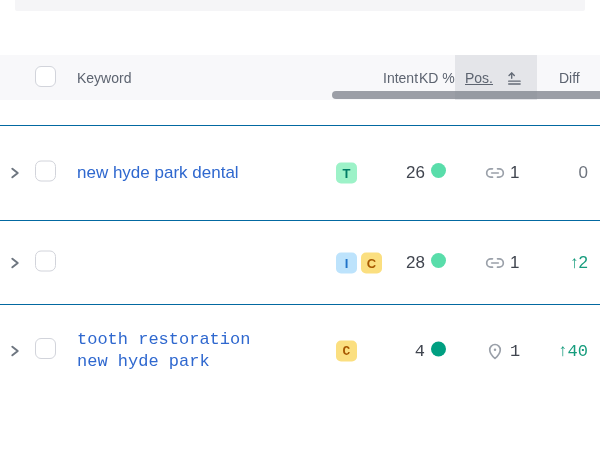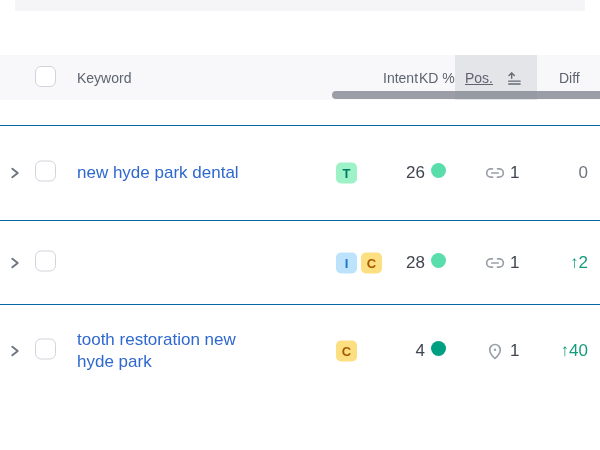--- a/index.html
+++ b/index.html
@@ -33,21 +33,21 @@
   .scroll-thumb {
     position:absolute; left:332px; top:36px; width:268px; height:8px;
     background:rgba(124,128,137,0.75); border-radius:4px 0 0 4px;
   }
   
   .tbody { position:absolute; left:0; top:100px; width:600px; }
   .spacer { height:25px; }
   .row { position:relative; border-top:1px solid #0369a1; }
   .row-0 { height:94px; }
   .row-1 { height:83px; }
-  .row-2 { height:92px; }
+  .row-2 { height:92px;font-family:Liberation Mono, monospace; }
   .cell { position:absolute; top:50%; transform:translateY(-50%); }
   .cell-chevron { left:8px; display:flex; }
   .cell-checkbox { left:35px; }
   .checkbox {
     display:inline-block; width:21px; height:21px; box-sizing:border-box;
     border:1px solid #d2d4db; border-radius:6px; background:#ffffff;
   }
   .cell-keyword {
     left:77px; max-width:195px; font-size:17px; line-height:1.3;
     color:#2f68cf; text-decoration:none; display:inline-block;

